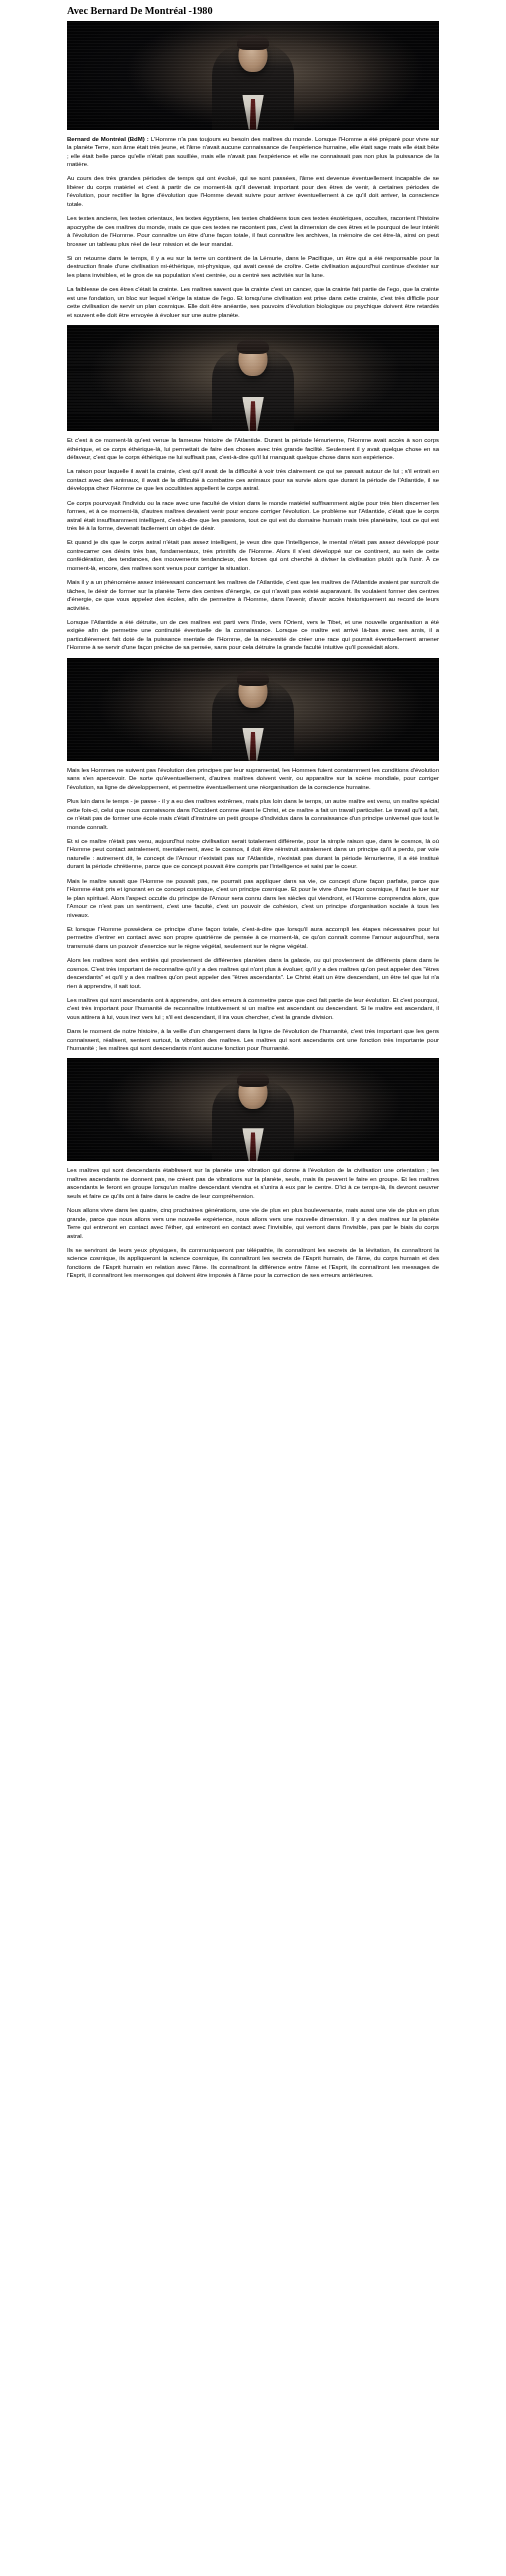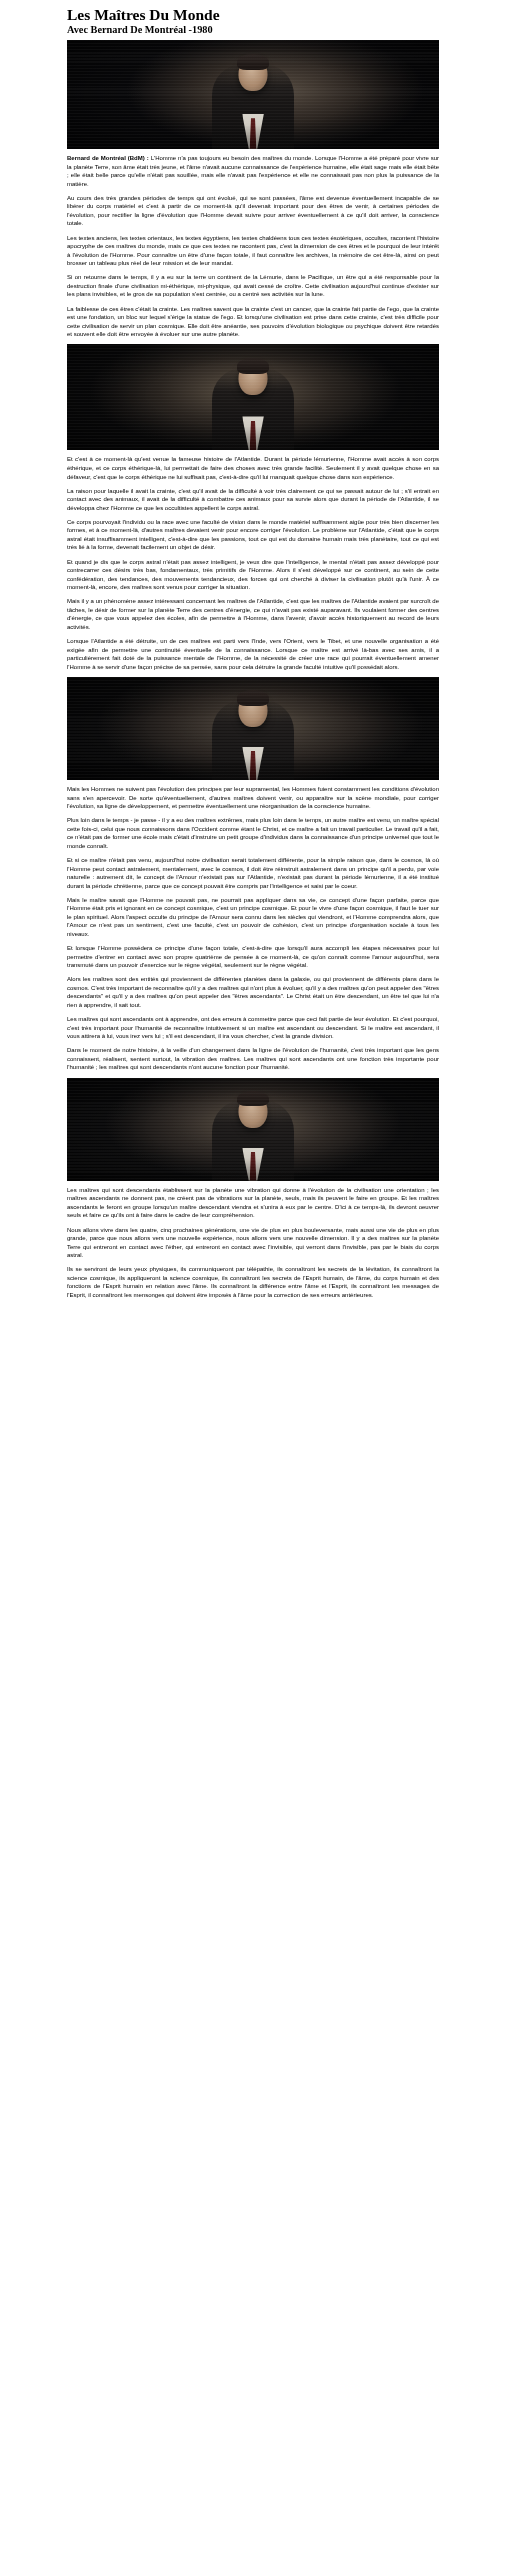--- a/index.html
+++ b/index.html
@@ -144,21 +144,20 @@
     margin: 0 0 5.7px 0;
   }
   p.body b { font-weight: bold; }
   .lead-name { font-weight: bold; }
 </style>
 </head>
 <body>
 
 <div class="page">
 
-  <h1 class="title">Les Maîtres Du Monde</h1>
   <h2 class="subtitle">Avec Bernard De Montréal -1980</h2>
 
   <div class="photo p1">
     <div class="ph-bg"></div>
     <div class="ph-figure"></div>
     <div class="ph-shirt"></div>
     <div class="ph-tie"></div>
     <div class="ph-head"></div>
     <div class="ph-hair"></div>
     <div class="ph-vign"></div>

